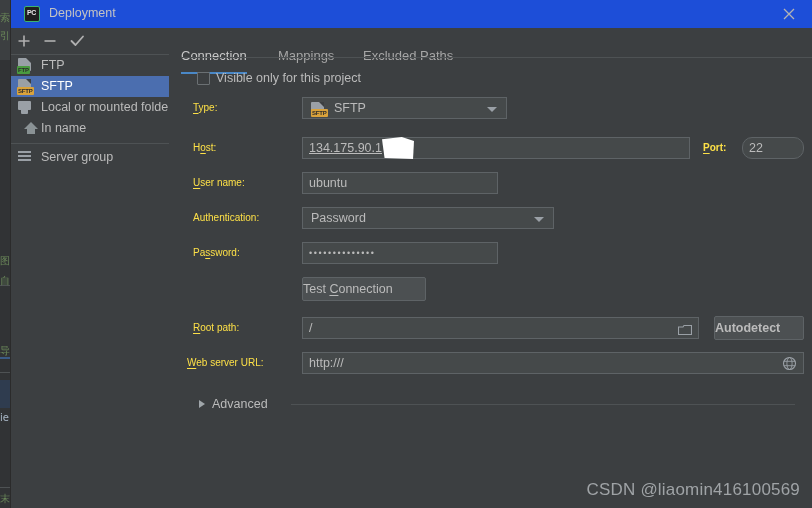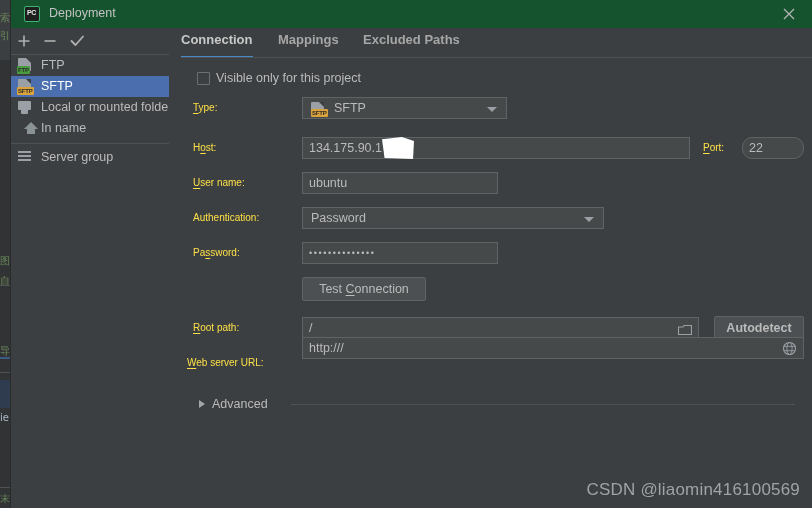--- a/index.html
+++ b/index.html
@@ -48,21 +48,21 @@
     width: 801px; height: 508px;
     background: #3c3f41;
     z-index: 5;
     box-shadow: 0 0 0 1px #2b2b2b;
   }
 
   
   #titlebar {
     position: relative;
     height: 28px;
-    background: #14532d;
+    background: #1d4ed8;
   }
   #title-icon {
     position: absolute;
     left: 13px; top: 6px;
     width: 16px; height: 16px;
     border: 1.5px solid #3cb371;
     border-radius: 2px;
     background: #1f1f1f;
     box-sizing: border-box;
   }
@@ -218,22 +218,22 @@
   #right-pane {
     position: absolute;
     left: 158px; top: 28px;
     right: 0; bottom: 0;
     background: #3c3f41;
   }
 
   
   #tabs {
     position: absolute;
-    left: 0; top: 0;
-    width: 643px; height: 30px; font-weight: bold;
+    left: 0; top: 16px;
+    width: 643px; height: 30px;
   }
   .tab {
     position: absolute;
     top: 4px;
     height: 26px;
     font-size: 13px;
     color: #a6a6a6;
     cursor: pointer;
     white-space: nowrap;
   }
@@ -302,21 +302,20 @@
   }
 
   .btn {
     position: absolute;
     background: #4c5052;
     border: 1px solid #5e6366;
     border-radius: 2px;
     box-sizing: border-box;
     height: 24px;
     line-height: 22px;
-    text-align: center;
     font-size: 12.5px;
     color: #bbbbbb;
     cursor: pointer;
     font-family: "Liberation Sans", sans-serif;
     white-space: nowrap;
   }
 
   #chk-visible {
     position: absolute;
     left: 186px; top: 72px;
@@ -532,31 +531,31 @@
   <div class="f-combo" style="left:291px; top:97px; width:205px;">
     <span id="sftp-combo-icon">
       <span class="ico-page" style="left:0;top:0;"></span>
       <span class="ico-badge" style="background:#d9a23b;">SFTP</span>
     </span>
     <span class="combo-text" style="left:31px;">SFTP</span>
     <span class="combo-arrow"></span>
   </div>
 
   <div class="f-label" style="left:182px; top:142px;">H<span class="mn">o</span>st:</div>
-  <div class="f-input" style="left:291px; top:137px; width:388px;">134.175.90.1</div>
+  <div class="f-input" style="left:291px; top:137px; width:388px;text-decoration:underline;">134.175.90.1</div>
   <div id="host-redaction"></div>
 
-  <div class="f-label" style="left:692px; top:142px;"><span class="mn">P</span>ort:</div>
+  <div class="f-label" style="left:692px; top:142px;font-weight:bold;"><span class="mn">P</span>ort:</div>
   <div class="f-input" style="left:731px; top:137px; width:62px;border-radius:10px;">22</div>
 
   <div class="f-label" style="left:182px; top:177px;"><span class="mn">U</span>ser name:</div>
   <div class="f-input" style="left:291px; top:172px; width:196px;">ubuntu</div>
 
   <div class="f-label" style="left:182px; top:212px;">Authentication:</div>
-  <div class="f-combo" style="left:291px; top:207px; width:302px;">
+  <div class="f-combo" style="left:291px; top:207px; width:252px;">
     <span class="combo-text">Password</span>
     <span class="combo-arrow"></span>
   </div>
 
   <div class="f-label" style="left:182px; top:247px;">Pa<span class="mn">s</span>sword:</div>
   <div class="f-input" style="left:291px; top:242px; width:196px; font-size:9px; letter-spacing:1.6px; line-height:21px;">••••••••••••••</div>
 
   <div class="btn" style="left:291px; top:277px; width:124px;">Test <span class="mn">C</span>onnection</div>
 
   <div class="f-label" style="left:182px; top:322px;"><span class="mn">R</span>oot path:</div>
@@ -564,21 +563,21 @@
     <span>/</span>
     <span id="rootpath-browse">
       <svg width="14" height="12" viewBox="0 0 14 12">
         <path d="M0.5 3 H5 L6 1.5 H13.5 V10.5 H0.5 Z" fill="none" stroke="#9aa0a6" stroke-width="1.1"></path>
       </svg>
     </span>
   </div>
   <div class="btn" style="left:703px; top:316px; width:90px;font-weight:bold;">Autodetect</div>
 
   <div class="f-label" style="left:176px; top:357px;"><span class="mn">W</span>eb server URL:</div>
-  <div class="f-input" style="left:291px; top:337px; width:502px;">
+  <div class="f-input" style="left:291px; top:352px; width:502px;">
     <span>http:///</span>
     <span id="weburl-globe">
       <svg width="15" height="15" viewBox="0 0 15 15">
         <circle cx="7.5" cy="7.5" r="6" fill="none" stroke="#9aa0a6" stroke-width="1.1"></circle>
         <ellipse cx="7.5" cy="7.5" rx="2.6" ry="6" fill="none" stroke="#9aa0a6" stroke-width="0.9"></ellipse>
         <path d="M1.8 5.3 H13.2 M1.8 9.7 H13.2" stroke="#9aa0a6" stroke-width="0.9" fill="none"></path>
       </svg>
     </span>
   </div>
 

